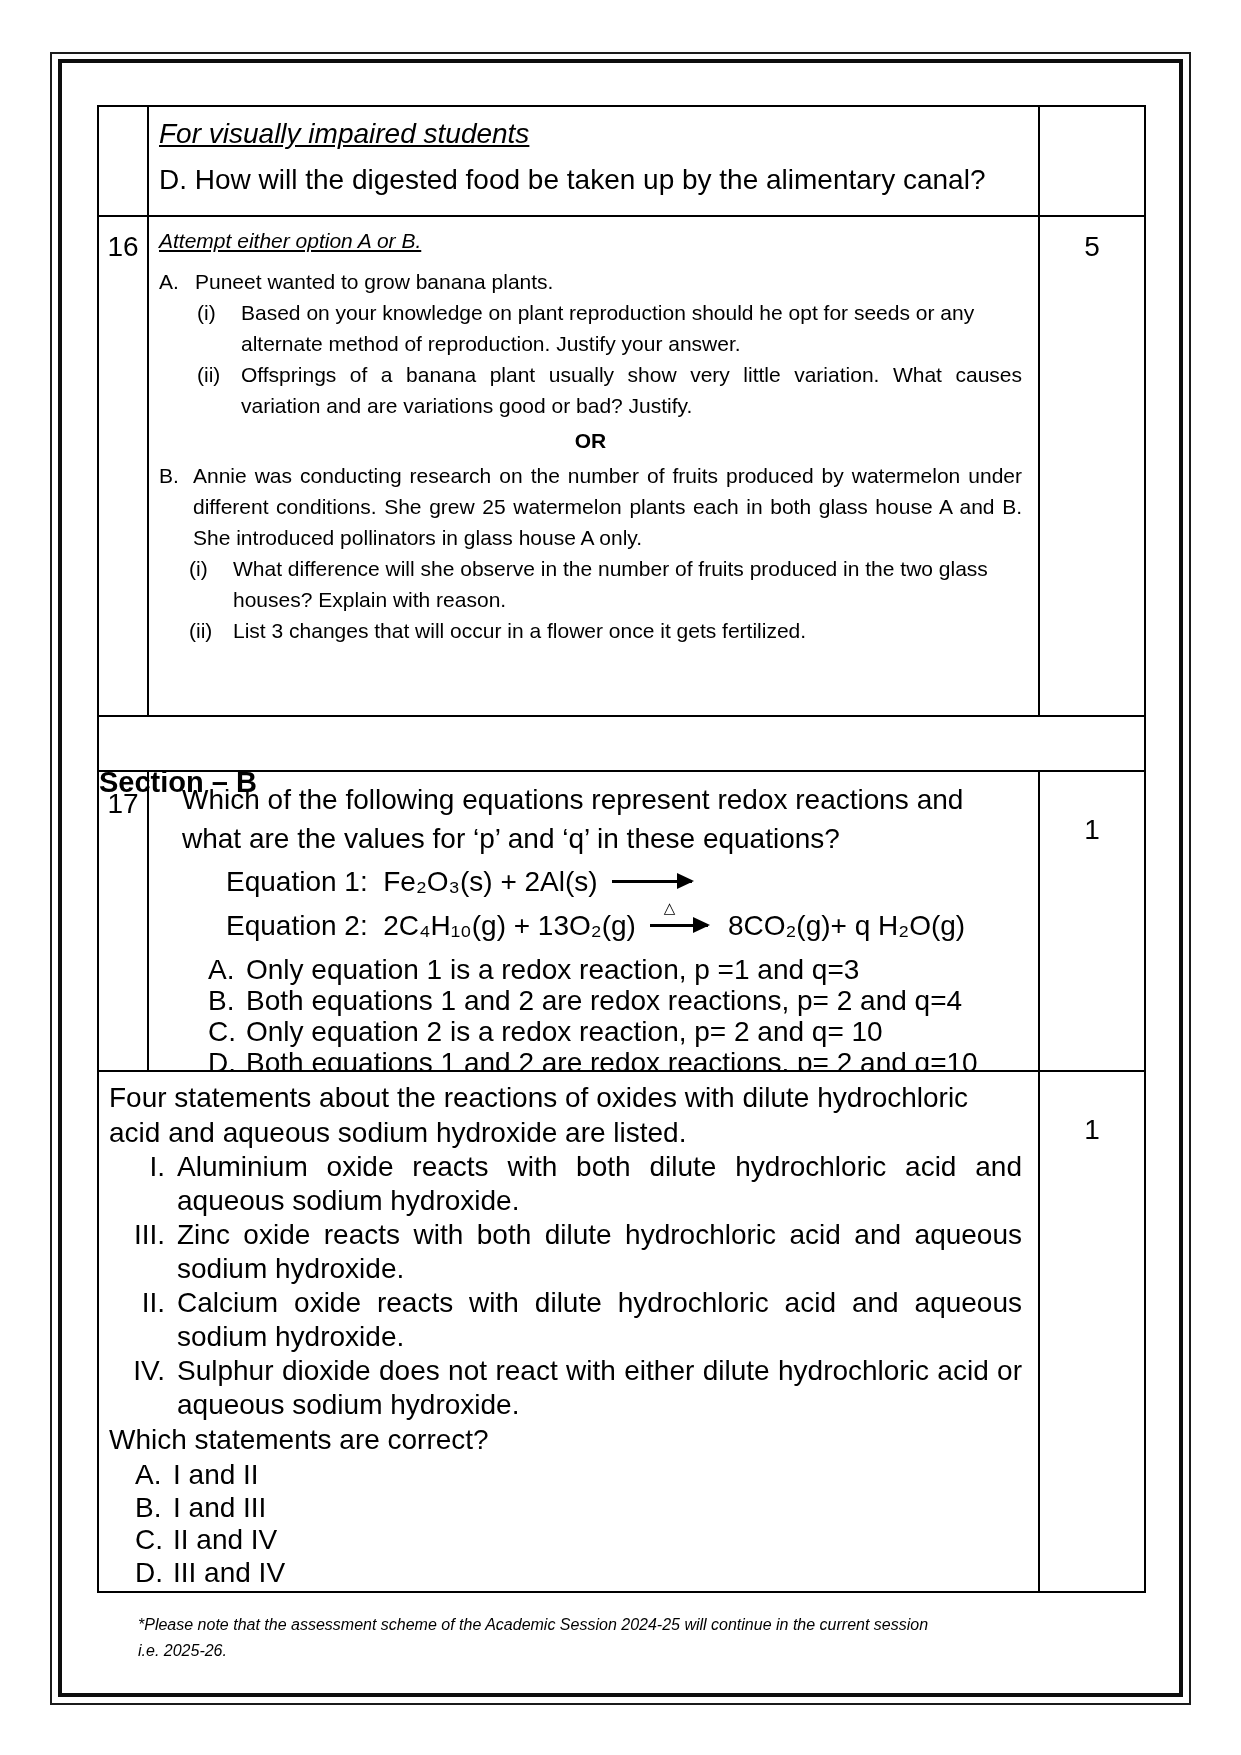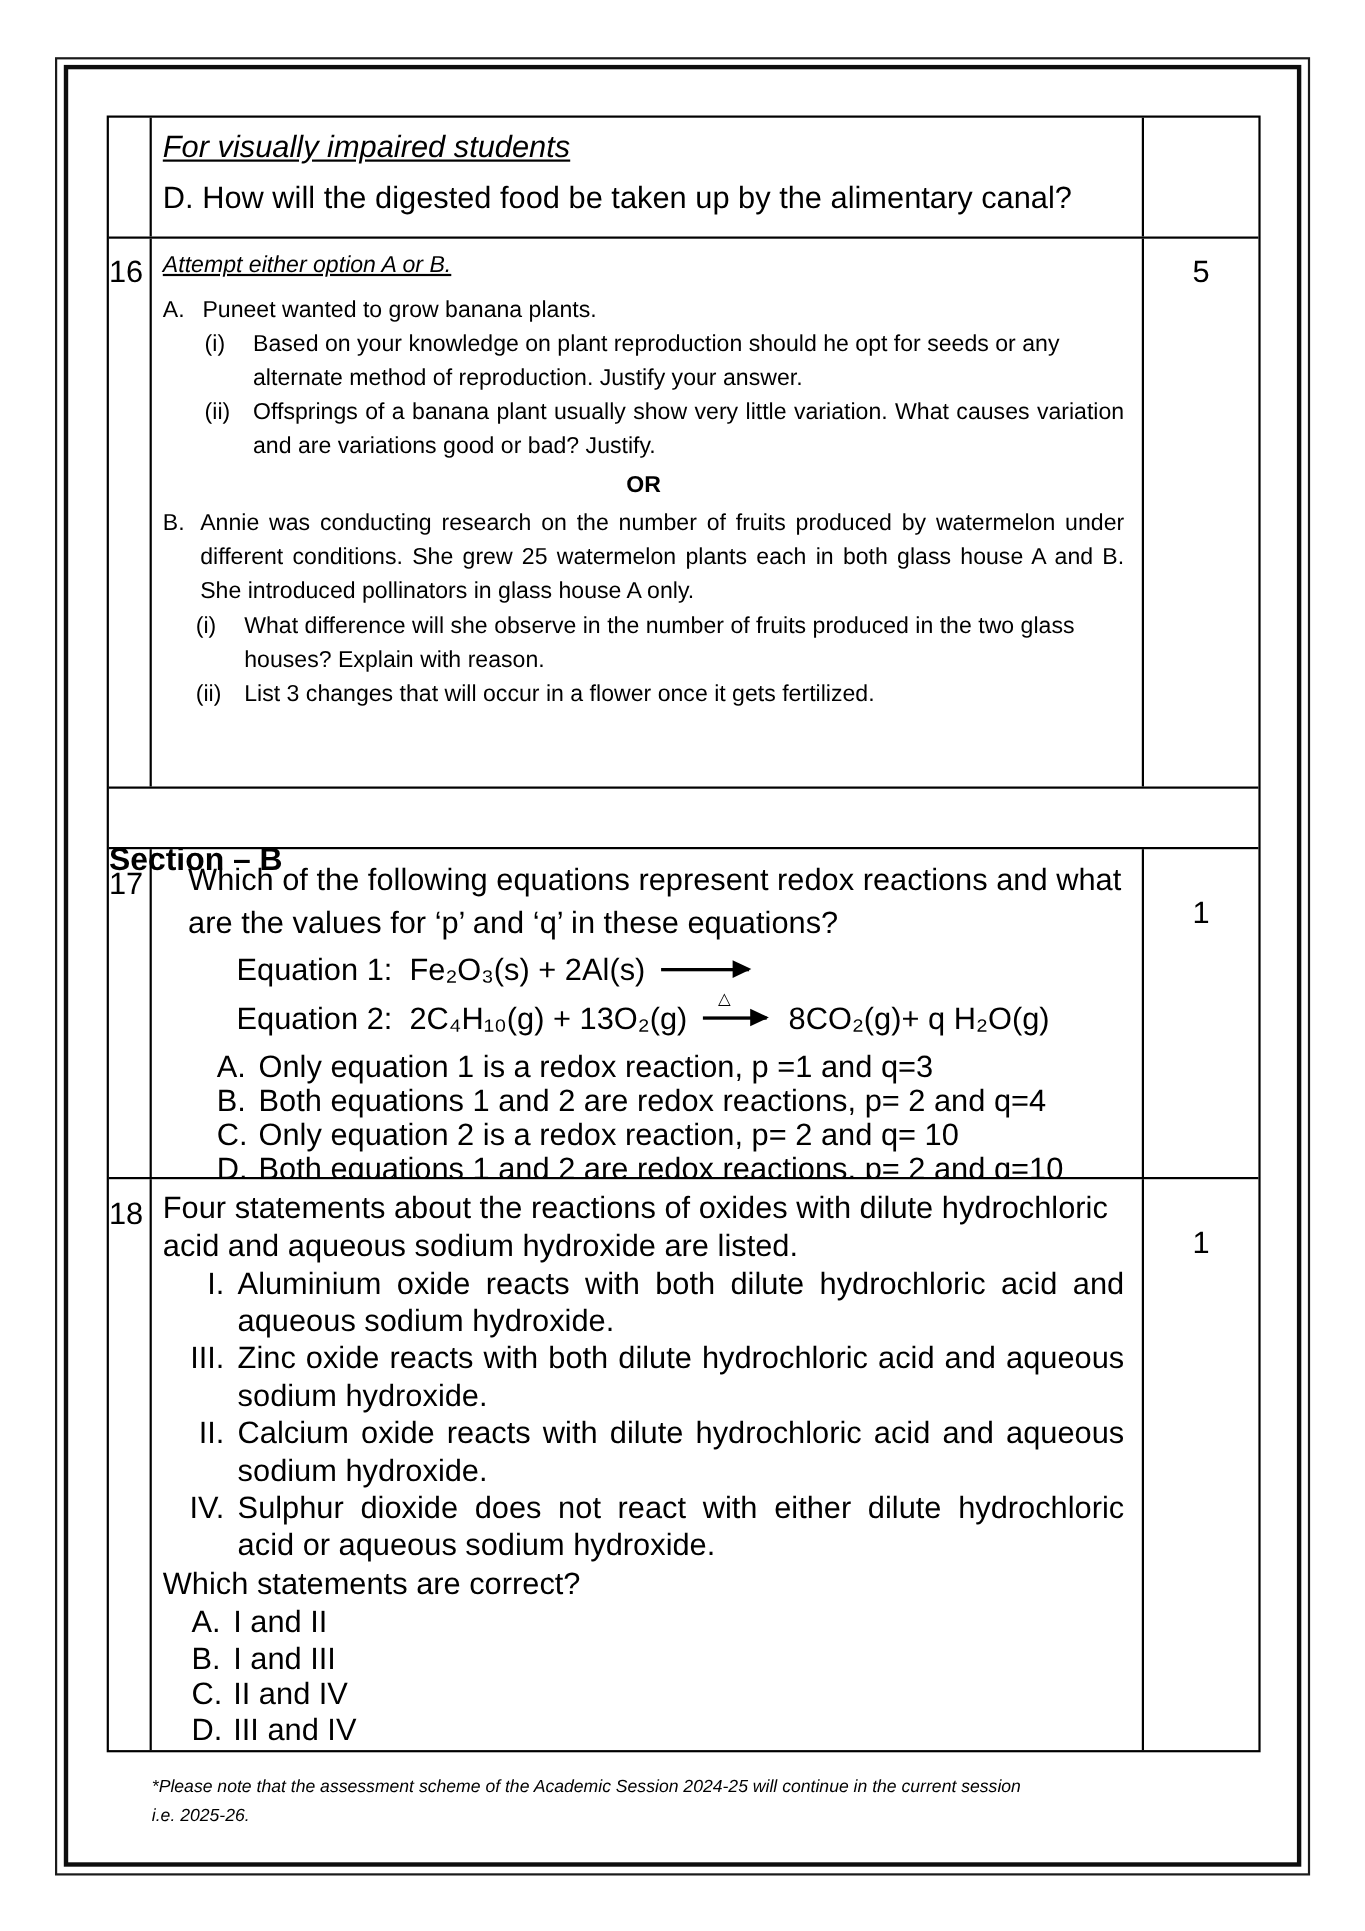--- a/index.html
+++ b/index.html
@@ -20,21 +20,21 @@
   
   .qtable {
     position:absolute; left:97px; top:105px; width:1049px; height:1488px;
     border:2px solid #000; box-sizing:border-box;
     display:flex; flex-direction:column; background:#fff;
   }
   .trow { display:flex; border-bottom:2px solid #000; box-sizing:border-box; flex:0 0 auto; }
   .trow:last-child { border-bottom:none; }
   .cell { box-sizing:border-box; overflow:hidden; }
   .cell-num {
-    width:39px; border-right:2px solid #000; text-align:left;
+    width:50px; border-right:2px solid #000; text-align:center;
     font-size:28px; padding-top:14px;
   }
   .cell-body { flex:1; padding:8px 16px 0 10px; font-size:28px;border-radius:19px; }
   .cell-marks { width:106px; border-left:2px solid #000; text-align:center; font-size:28px; }
   .row-15 { height:110px; }
   .row-16 { height:500px; }
   .row-sec { height:55px; }
   .row-17 { height:300px; }
   .row-18 { height:519px; }
   .row-15 .cell-body { padding-top:10px; line-height:34px; }
@@ -175,21 +175,20 @@
         <div class="hang">
           <span class="lbl">D.</span>
           <div class="txt">Both equations 1 and 2 are redox reactions, p= 2 and q=10</div>
         </div>
       </div>
     </div>
     <div class="cell cell-marks">1</div>
   </div>
 
   <div class="trow row-18">
-    <div class="cell cell-num">18</div>
     <div class="cell cell-body">
       <div class="intro18">Four statements about the reactions of oxides with dilute hydrochloric acid and aqueous sodium hydroxide are listed.</div>
       <div class="stmts">
         <div class="hang">
           <span class="lbl">I.</span>
           <div class="txt just">Aluminium oxide reacts with both dilute hydrochloric acid and aqueous sodium hydroxide.</div>
         </div>
         <div class="hang">
           <span class="lbl">III.</span>
           <div class="txt just">Zinc oxide reacts with both dilute hydrochloric acid and aqueous sodium hydroxide.</div>

